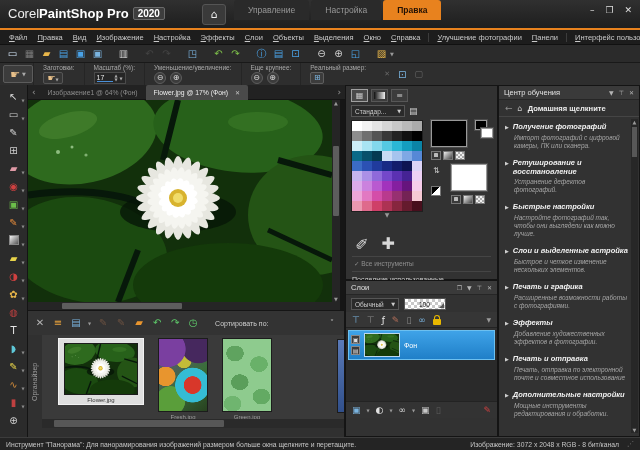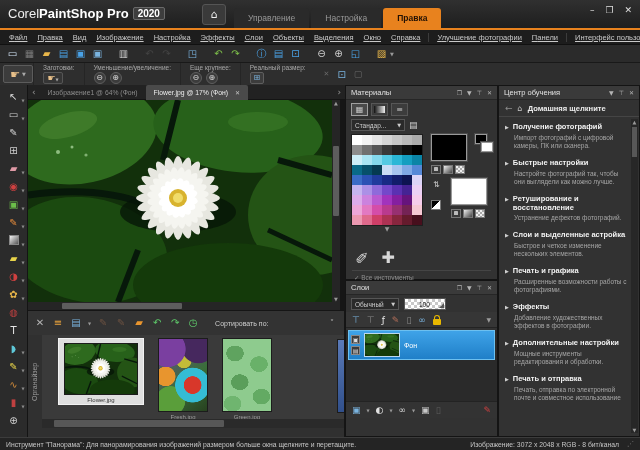--- a/index.html
+++ b/index.html
@@ -13,30 +13,30 @@
             background:linear-gradient(#303030,#1e1e1e);}
   .accent-line{position:absolute;left:0;top:28px;width:640px;height:2px;background:#e8821e;}
   .logo{position:absolute;left:8px;top:6px;font-size:13px;color:#fff;letter-spacing:0;}
   .logo .b1{font-weight:400;color:#eee;}
   .logo .b2{font-weight:700;}
   .year-badge{display:inline-block;margin-left:4px;padding:0 4px;font-size:10px;font-weight:700;
               background:#3d3d3d;border:1px solid #6a6a6a;border-radius:2px;color:#fff;vertical-align:1px;}
   .home-btn{position:absolute;left:202px;top:4px;width:24px;height:21px;background:#3a3a3a;
             border:1px solid #555;border-radius:3px;text-align:center;line-height:19px;
             color:#f0f0f0;font-size:11px;}
-  .ws-tabs{position:absolute;left:234px;bottom:0;display:flex;height:20px;justify-content:space-between;}
+  .ws-tabs{position:absolute;left:234px;bottom:8px;display:flex;height:20px;justify-content:space-between;}
   .ws-tab{padding:0 14px;font-size:8.5px;line-height:20px;color:#989898;background:#2a2a2a;
           margin-right:2px;border-radius:3px 3px 0 0;}
   .ws-tab.active{background:#e8821e;color:#241204;font-weight:700;}
   .win-controls{position:absolute;right:8px;top:5px;display:flex;gap:11px;color:#e0e0e0;font-size:9px;}
 
   
   .menubar{position:absolute;left:0;top:30px;width:640px;height:14px;background:#1d1d1d;
            display:flex;align-items:center;padding-left:4px;font-size:7.5px;color:#c9c9c9;}
-  .menu-item{padding:0 5px;white-space:nowrap;text-decoration:underline;}
+  .menu-item{padding:0 5px;white-space:nowrap;}
   .menu-item u{text-decoration:underline;}
   .menu-item.sep{border-left:1px solid #3c3c3c;margin-left:3px;padding-left:8px;}
 
   
   .toolbar1{position:absolute;left:0;top:44px;width:640px;height:18px;background:#2b2b2b;
             display:flex;align-items:center;padding-left:6px;gap:4px;border-top:1px solid #111;}
   .ti{width:13px;height:13px;text-align:center;line-height:13px;font-size:10px;}
   .ti.dim{opacity:.38;}
   .ti.mg{margin-left:9px;}
   .ti-dd{font-size:5px;color:#999;margin-left:-2px;}
@@ -179,21 +179,21 @@
   .lyr-thumb{width:36px;height:24px;border:1px solid #bcd9ee;overflow:hidden;}
   .lyr-name{font-size:7px;color:#fff;}
   .lyr-bottom{position:absolute;left:0;right:0;bottom:0;height:17px;background:#333;
               display:flex;align-items:center;gap:6px;padding:0 6px;border-top:1px solid #232323;}
 
   
   .lc-nav{display:flex;align-items:center;gap:5px;height:17px;padding:0 6px;border-bottom:1px solid #454545;}
   .lc-back{color:#8f8f8f;font-size:9px;}
   .lc-home{color:#c9c9c9;font-size:8px;}
   .lc-title{font-size:7.6px;font-weight:700;color:#ececec;}
-  .lc-list{position:absolute;left:3px;right:9px;top:33px;bottom:3px;overflow:hidden;padding:3px 2px 0 3px;}
+  .lc-list{position:absolute;left:3px;right:9px;top:33px;bottom:3px;overflow:hidden;padding:3px 2px 0 3px;font-style:italic;}
   .lc-item{margin-bottom:8px;}
   .lc-item-title{display:flex;gap:4px;font-size:7.5px;font-weight:700;color:#f2f2f2;line-height:9px;}
   .lc-item-title .tri{font-size:5px;color:#d0d0d0;margin-top:1px;}
   .lc-item-desc{font-size:6.5px;color:#a6a6a6;line-height:8px;margin-top:2px;padding-left:9px;}
   .lc-scroll{position:absolute;right:1px;top:33px;bottom:3px;width:7px;background:#272727;}
   .lc-scroll .thumb{position:absolute;left:1px;right:1px;top:8px;height:30px;background:#575757;}
   .lc-scroll .a{position:absolute;left:0;width:7px;text-align:center;font-size:5px;color:#999;}
 
   
   .statusbar{position:absolute;left:0;top:437px;width:640px;height:13px;background:#242424;
@@ -268,20 +268,30 @@
   <div class="optbar">
     <div class="active-tool">
         <span class="ico">☛</span>
         <span class="dd ico">▼</span>
       </div>
     <div class="optgroup">
       <div class="optlabel">Заготовки:</div>
       <div class="optctrl">
           <span class="hand-mini"><span class="ico">☛</span><span class="ico" style="font-size:4px;color:#aaa">▼</span></span>
         </div>
+    </div>
+    <div class="optgroup">
+      <div class="optlabel">Масштаб (%):</div>
+      <div class="optctrl">
+        <span class="spinbox">
+          <input value="17" style="">
+          <span class="spin-arrows ico">▲<br>▼</span>
+          <span class="ico" style="font-size:4px;color:#aaa;margin-left:2px">▼</span>
+        </span>
+      </div>
     </div>
     <div class="optgroup">
       <div class="optlabel">Уменьшение/увеличение:</div>
       <div class="optctrl">
         <span class="round-btn ico">⊖</span>
         <span class="round-btn ico">⊕</span>
       </div>
     </div>
     <div class="optgroup">
       <div class="optlabel">Еще крупнее:</div>
@@ -533,29 +543,20 @@
           </div>
         </div>
       <div class="thumb-partial"></div>
       <div class="org-hscroll">
           <div class="thumb"></div>
         </div>
     </div>
   </div>
 
   <div class="panel" style="left:345px;top:85px;width:153px;height:195px;">
-    <div class="panel-hdr">
-      <span>Материалы</span>
-      <span class="hicons">
-        <span class="ico">❐</span>
-        <span class="ico">▼</span>
-        <span class="ico">⊤</span>
-        <span class="ico">✕</span>
-      </span>
-    </div>
     <div class="mat-tabs">
       <span class="mat-tab sel ico">▦</span>
       <span class="mat-tab">
           <span class="mtab-grad"></span>
         </span>
       <span class="mat-tab ico">≡</span>
     </div>
     <div class="mat-row">
       <span class="mat-dd">
           <span>Стандар...</span>
@@ -779,30 +780,30 @@
         <div class="lc-item">
           <div class="lc-item-title">
             <span class="tri ico">▶</span>
             <span>Получение фотографий</span>
           </div>
           <span class="lc-item-desc" style="display: block;">Импорт фотографий с цифровой камеры, ПК или сканера.</span>
         </div>
         <div class="lc-item">
           <div class="lc-item-title">
             <span class="tri ico">▶</span>
-            <span>Быстрые настройки</span>
-          </div>
-          <span class="lc-item-desc" style="display: block;">Настройте фотографий так, чтобы они выглядели как можно лучше.</span>
+            <span>Ретуширование и восстановление</span>
+          </div>
+          <span class="lc-item-desc" style="display: block;">Устранение дефектов фотографий.</span>
         </div>
         <div class="lc-item">
           <div class="lc-item-title">
             <span class="tri ico">▶</span>
-            <span>Ретуширование и восстановление</span>
-          </div>
-          <span class="lc-item-desc" style="display: block;">Устранение дефектов фотографий.</span>
+            <span>Быстрые настройки</span>
+          </div>
+          <span class="lc-item-desc" style="display: block;">Настройте фотографий так, чтобы они выглядели как можно лучше.</span>
         </div>
         <div class="lc-item">
           <div class="lc-item-title">
             <span class="tri ico">▶</span>
             <span>Слои и выделенные астройка</span>
           </div>
           <span class="lc-item-desc" style="display: block;">Быстрое и четкое изменение нескольких элементов.</span>
         </div>
         <div class="lc-item">
           <div class="lc-item-title">
@@ -814,30 +815,30 @@
         <div class="lc-item">
           <div class="lc-item-title">
             <span class="tri ico">▶</span>
             <span>Эффекты</span>
           </div>
           <span class="lc-item-desc" style="display: block;">Добавление художественных эффектов в фотографии.</span>
         </div>
         <div class="lc-item">
           <div class="lc-item-title">
             <span class="tri ico">▶</span>
-            <span>Дополнительные настройки</span>
-          </div>
-          <span class="lc-item-desc" style="display: block;">Мощные инструменты редактирования и обработки.</span>
+            <span>Печать и отправка</span>
+          </div>
+          <span class="lc-item-desc" style="display: block;">Печать, отправка по электронной почте и совместное использование</span>
         </div>
         <div class="lc-item">
           <div class="lc-item-title">
             <span class="tri ico">▶</span>
-            <span>Печать и отправка</span>
-          </div>
-          <span class="lc-item-desc" style="display: block;">Печать, отправка по электронной почте и совместное использование</span>
+            <span>Дополнительные настройки</span>
+          </div>
+          <span class="lc-item-desc" style="display: block;">Мощные инструменты редактирования и обработки.</span>
         </div>
       </div>
     <div class="lc-scroll">
       <span class="a ico" style="top:0">▲</span>
       <div class="thumb"></div>
       <span class="a ico" style="bottom:0">▼</span>
     </div>
   </div>
 
   <div class="statusbar">

